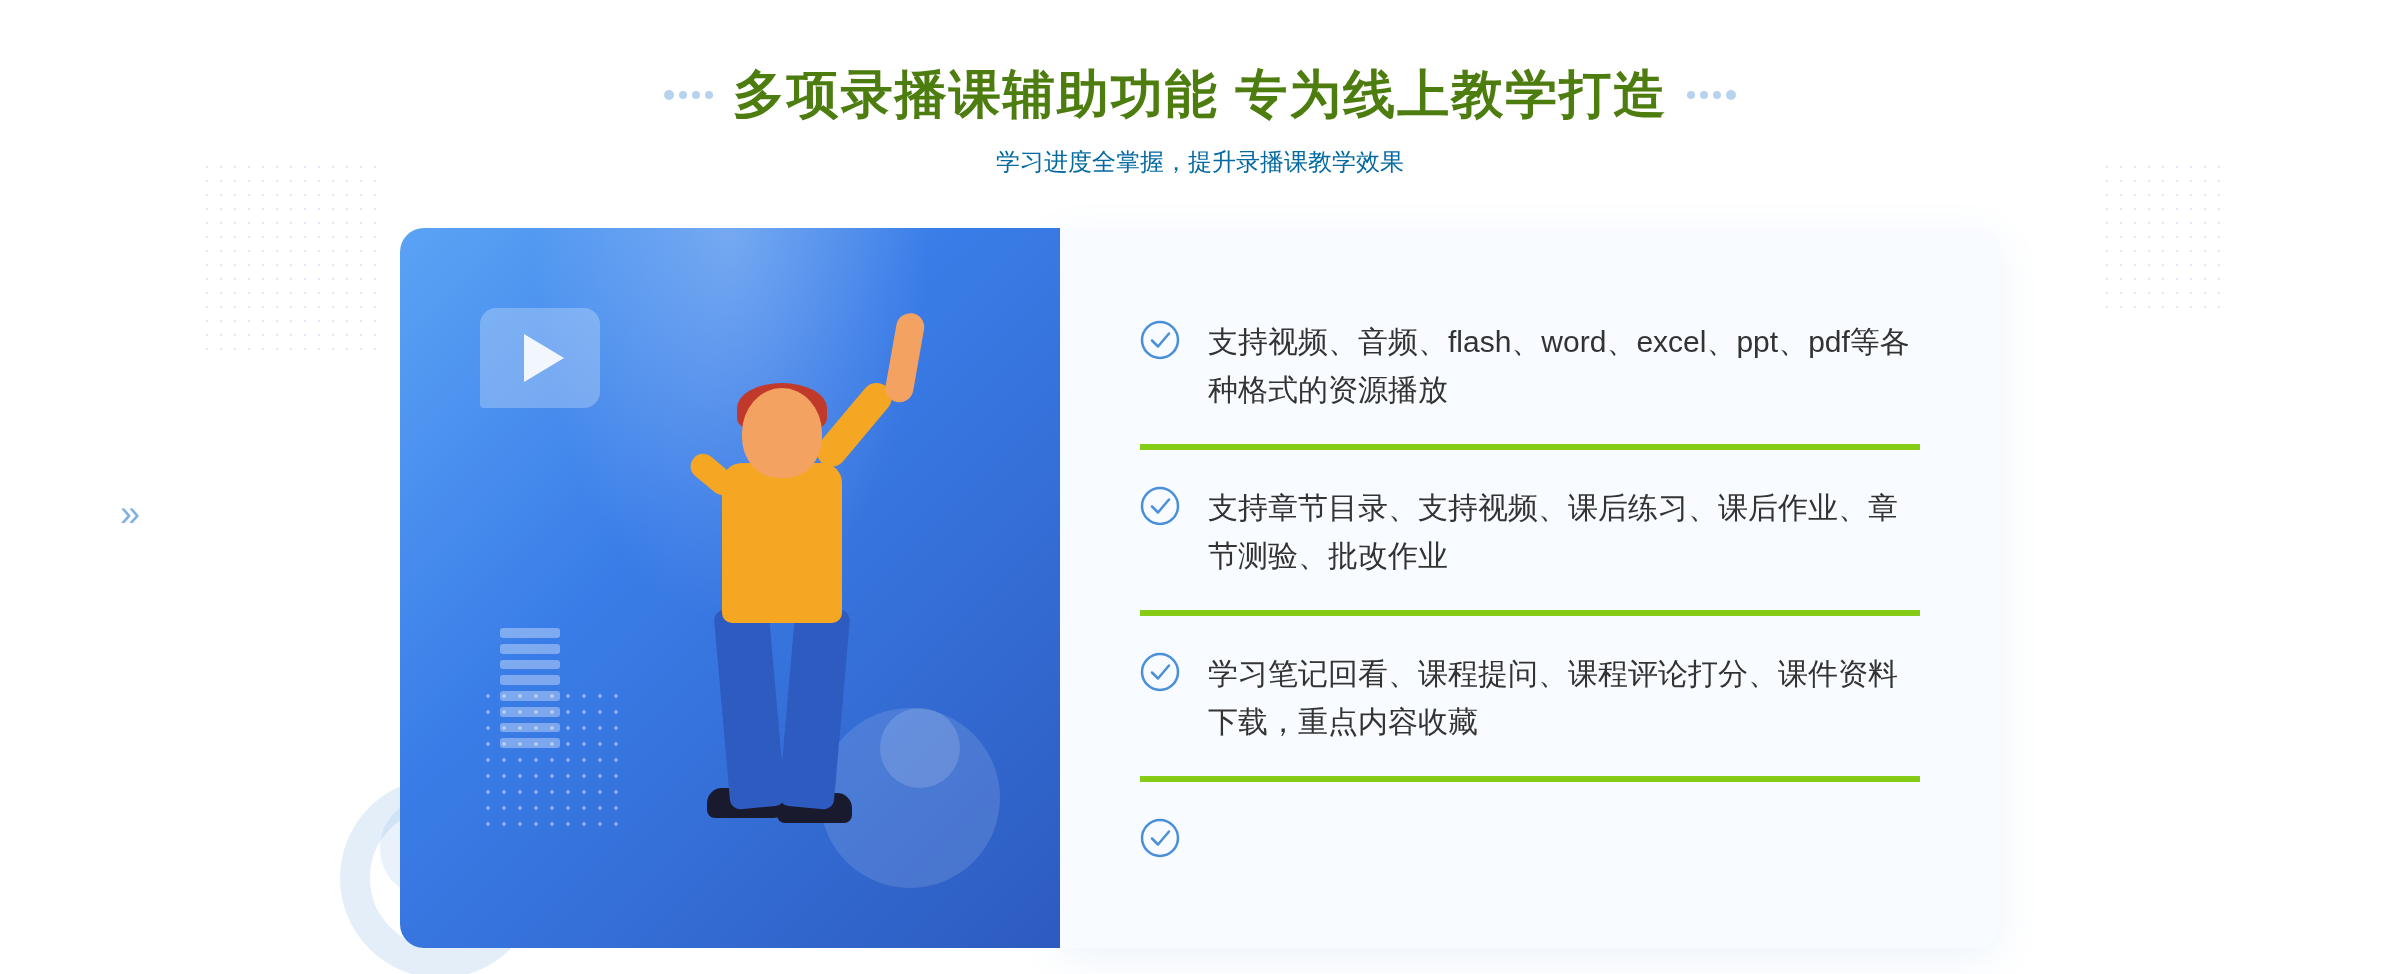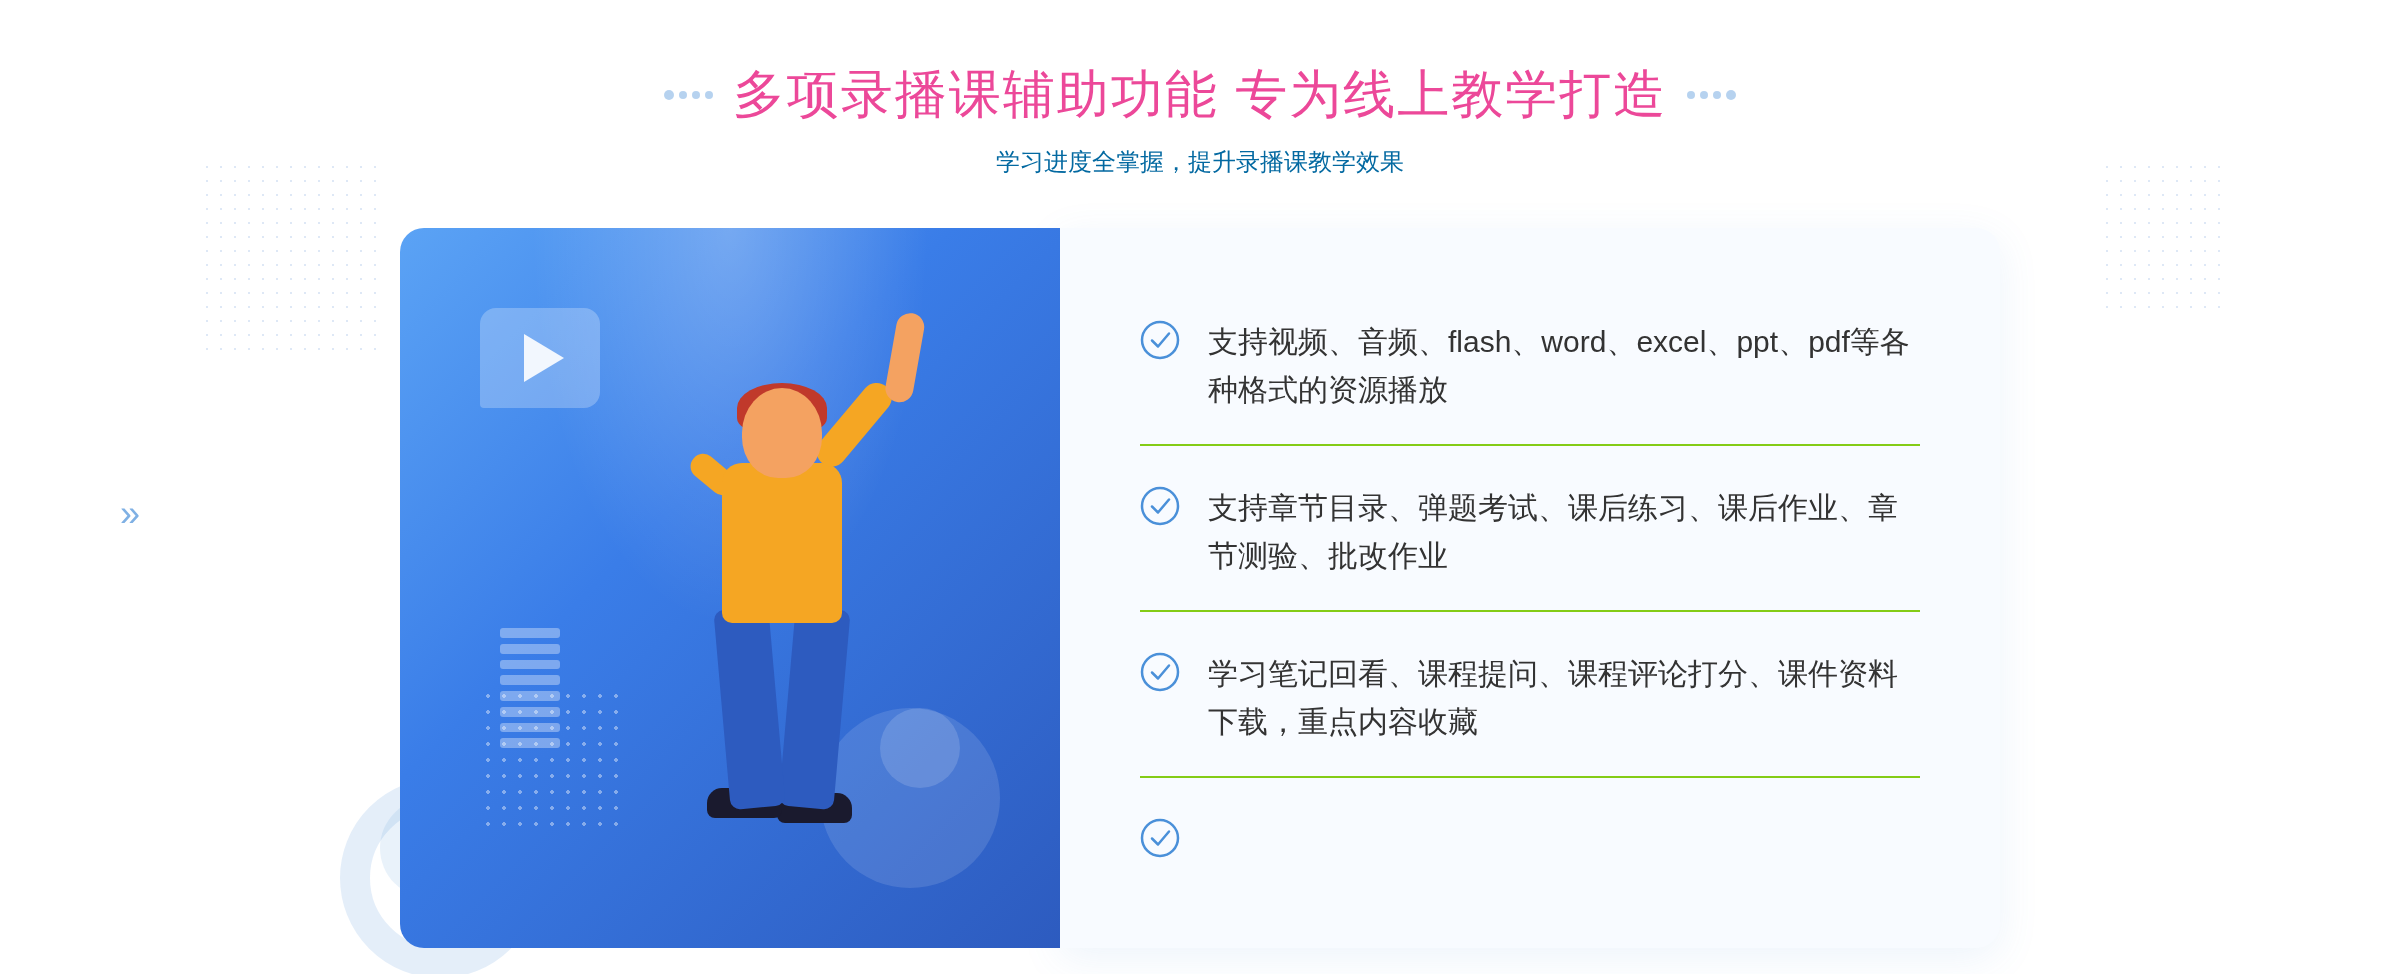--- a/index.html
+++ b/index.html
@@ -90,22 +90,22 @@
       border-radius: 50%;
     }
 
     .title-dots .dot-large {
       width: 10px;
       height: 10px;
     }
 
     .main-title {
       font-size: 52px;
-      font-weight: 400;
-      color: #ec4899;
+      font-weight: 700;
+      color: #4d7c0f;
       letter-spacing: 2px;
       text-align: right;
     }
 
     .subtitle {
       font-size: 24px;
       color: #0369a1;
       margin-top: 8px;
       font-weight: 400;
     }
@@ -344,21 +344,21 @@
       justify-content: space-between;
       min-height: 720px;
       box-shadow: 0 10px 40px rgba(74, 144, 217, 0.1);
     }
 
     .feature-item {
       display: flex;
       align-items: flex-start;
       gap: 28px;
       padding: 30px 0;
-      border-bottom: 2px solid #84cc16;
+      border-bottom: 6px solid #84cc16;
     }
 
     .feature-item:last-child {
       border-bottom: none;
     }
 
     .check-icon {
       width: 40px;
       height: 40px;
       flex-shrink: 0;
@@ -490,21 +490,21 @@
           <span class="feature-text">支持视频、音频、flash、word、excel、ppt、pdf等各种格式的资源播放</span>
         </div>
 
         <div class="feature-item">
           <div class="check-icon">
             <svg viewBox="0 0 40 40" fill="none" xmlns="http://www.w3.org/2000/svg">
               <circle cx="20" cy="20" r="18" stroke="#4a90d9" stroke-width="2.5"></circle>
               <path d="M12 20.5l6 6 11-13" stroke="#4a90d9" stroke-width="2.5" stroke-linecap="round" stroke-linejoin="round"></path>
             </svg>
           </div>
-          <span class="feature-text">支持章节目录、弹题考试、课后练习、课后作业、章节测验、批改作业</span>
+          <span class="feature-text">支持章节目录、支持视频、课后练习、课后作业、章节测验、批改作业</span>
         </div>
 
         <div class="feature-item">
           <div class="check-icon">
             <svg viewBox="0 0 40 40" fill="none" xmlns="http://www.w3.org/2000/svg">
               <circle cx="20" cy="20" r="18" stroke="#4a90d9" stroke-width="2.5"></circle>
               <path d="M12 20.5l6 6 11-13" stroke="#4a90d9" stroke-width="2.5" stroke-linecap="round" stroke-linejoin="round"></path>
             </svg>
           </div>
           <span class="feature-text">学习笔记回看、课程提问、课程评论打分、课件资料下载，重点内容收藏</span>

